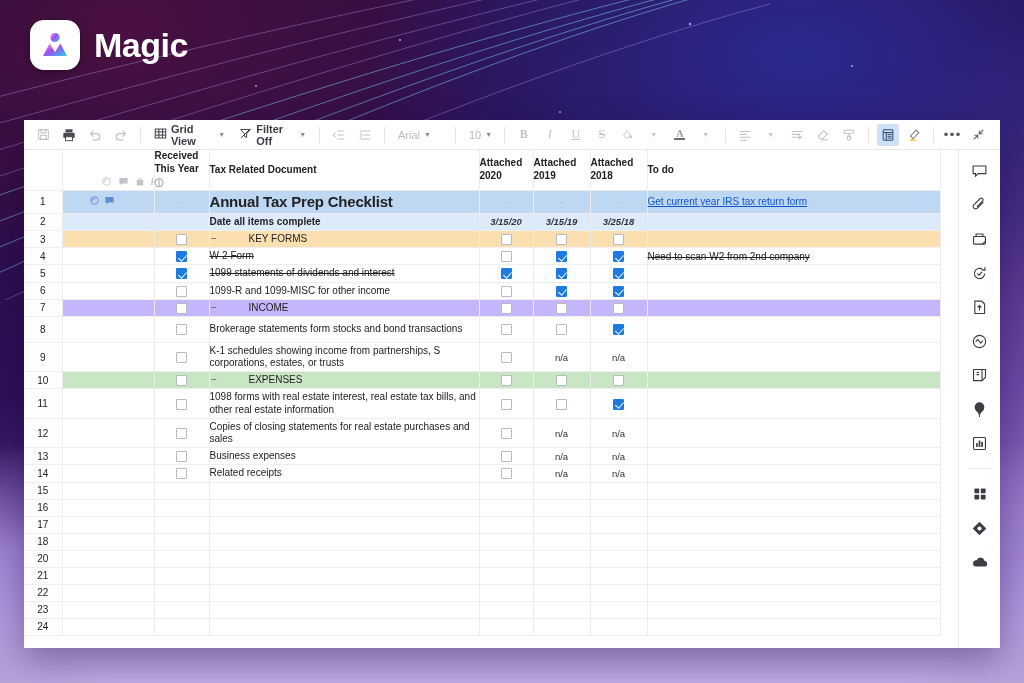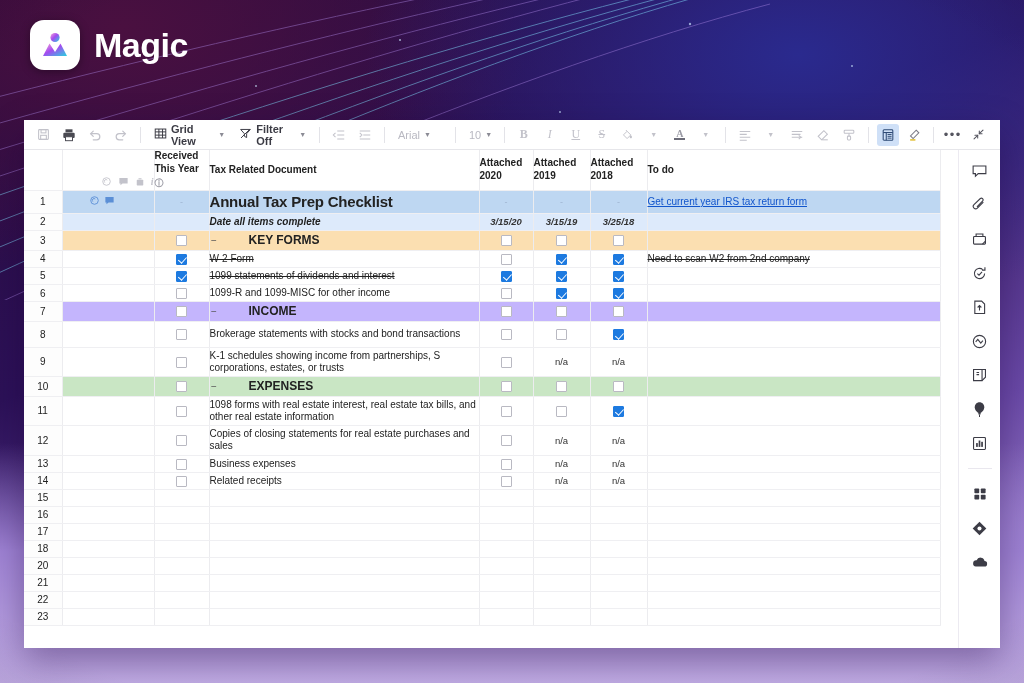--- a/index.html
+++ b/index.html
@@ -127,21 +127,21 @@
     background: #1d7ae0; border-color: #1d7ae0; position: relative;
   }
   .cb.checked::after {
     content: ""; position: absolute; left: 3px; top: 0.5px;
     width: 3.5px; height: 7px; border: solid #fff; border-width: 0 1.6px 1.6px 0;
     transform: rotate(42deg);
   }
 
   .strike { text-decoration: line-through; margin-top: 42px; }
   .bold { font-weight: bold; }
-  .ital { font-style: italic; }
+  .ital { }
   .link { color: #1155cc; text-decoration: underline; }
   .dash { color:#9fb4d0; font-size:9px; }
   .na { color: #333; font-size: 9.5px; }
 
   .collapse {
     display: inline-block; width: 9px; text-align: center; color: #555;
     font-size: 10px; margin-right: 5px; font-weight: normal;
   }
 
   
@@ -152,21 +152,21 @@
   tr.r-key td { background: #fbdfb1; }
   tr.r-key td.gutter { background: #fdfdfd; }
   tr.r-income td { background: #c4b5fd; }
   tr.r-income td.gutter { background: #fdfdfd; }
   tr.r-exp td { background: #c9e6c4; }
   tr.r-exp td.gutter { background: #fdfdfd; }
   tr.r-tall { height: 26px; }
   td .wrap { line-height: 1.22; display:block; padding: 2px 0; }
 
   .title-cell { font-size: 15px; font-weight: bold; letter-spacing: -.2px; }
-  .hdr-bold { font-weight: bold; font-size: 12px; padding-left: 25px; }
+  .hdr-bold { font-weight: normal; font-size: 10px; padding-left: 25px; }
   .date-cell { font-weight: bold; font-style: italic; font-size: 9px; text-align:center; }
 
   
   #rail {
     width: 42px; flex: 0 0 42px; background: #fff;
     border-left: 1px solid #eceaf1;
     display: flex; flex-direction: column; align-items: center;
     padding-top: 10px; gap: 12px;
   }
   .rail-icon { width: 22px; height: 22px; display:flex; align-items:center; justify-content:center; color:#3c3c46; }
@@ -545,21 +545,21 @@
               <td class="att"><span class="cb"></span></td>
               <td class="att"><span class="cb"></span></td>
               <td class="att"><span class="cb"></span></td>
               <td class="todo"></td>
             </tr>
             <tr class=" r-tall">
               <td class="gutter">8</td>
               <td class="iconcell"></td>
               <td class="recv"><span class="cb"></span></td>
               <td class="doc">
-                <span class="wrap"><span class="">Brokerage statements with stocks and bond transactions</span></span>
+                <span class="wrap"><span class="">Brokerage statements form stocks and bond transactions</span></span>
               </td>
               <td class="att"><span class="cb"></span></td>
               <td class="att"><span class="cb"></span></td>
               <td class="att"><span class="cb checked"></span></td>
               <td class="todo"></td>
             </tr>
             <tr class=" r-tall">
               <td class="gutter">9</td>
               <td class="iconcell"></td>
               <td class="recv"><span class="cb"></span></td>
@@ -710,20 +710,32 @@
               <td class="doc">
                 <span class="wrap"></span>
               </td>
               <td class="att"></td>
               <td class="att"></td>
               <td class="att"></td>
               <td class="todo"></td>
             </tr>
             <tr class="">
               <td class="gutter">23</td>
+              <td class="iconcell"></td>
+              <td class="recv"></td>
+              <td class="doc">
+                <span class="wrap"></span>
+              </td>
+              <td class="att"></td>
+              <td class="att"></td>
+              <td class="att"></td>
+              <td class="todo"></td>
+            </tr>
+            <tr class="">
+              <td class="gutter">24</td>
               <td class="iconcell"></td>
               <td class="recv"></td>
               <td class="doc">
                 <span class="wrap"></span>
               </td>
               <td class="att"></td>
               <td class="att"></td>
               <td class="att"></td>
               <td class="todo"></td>
             </tr>

